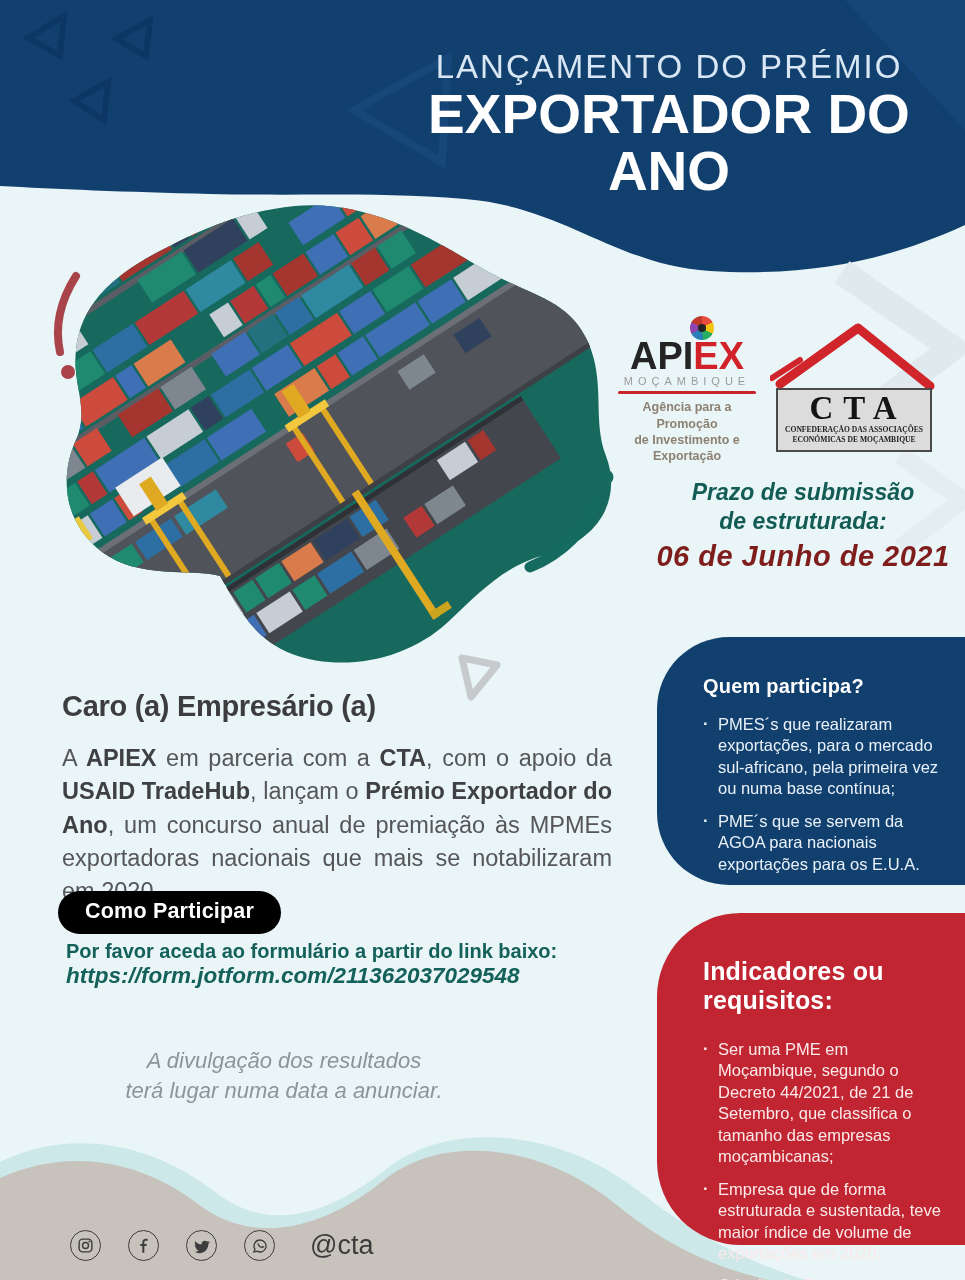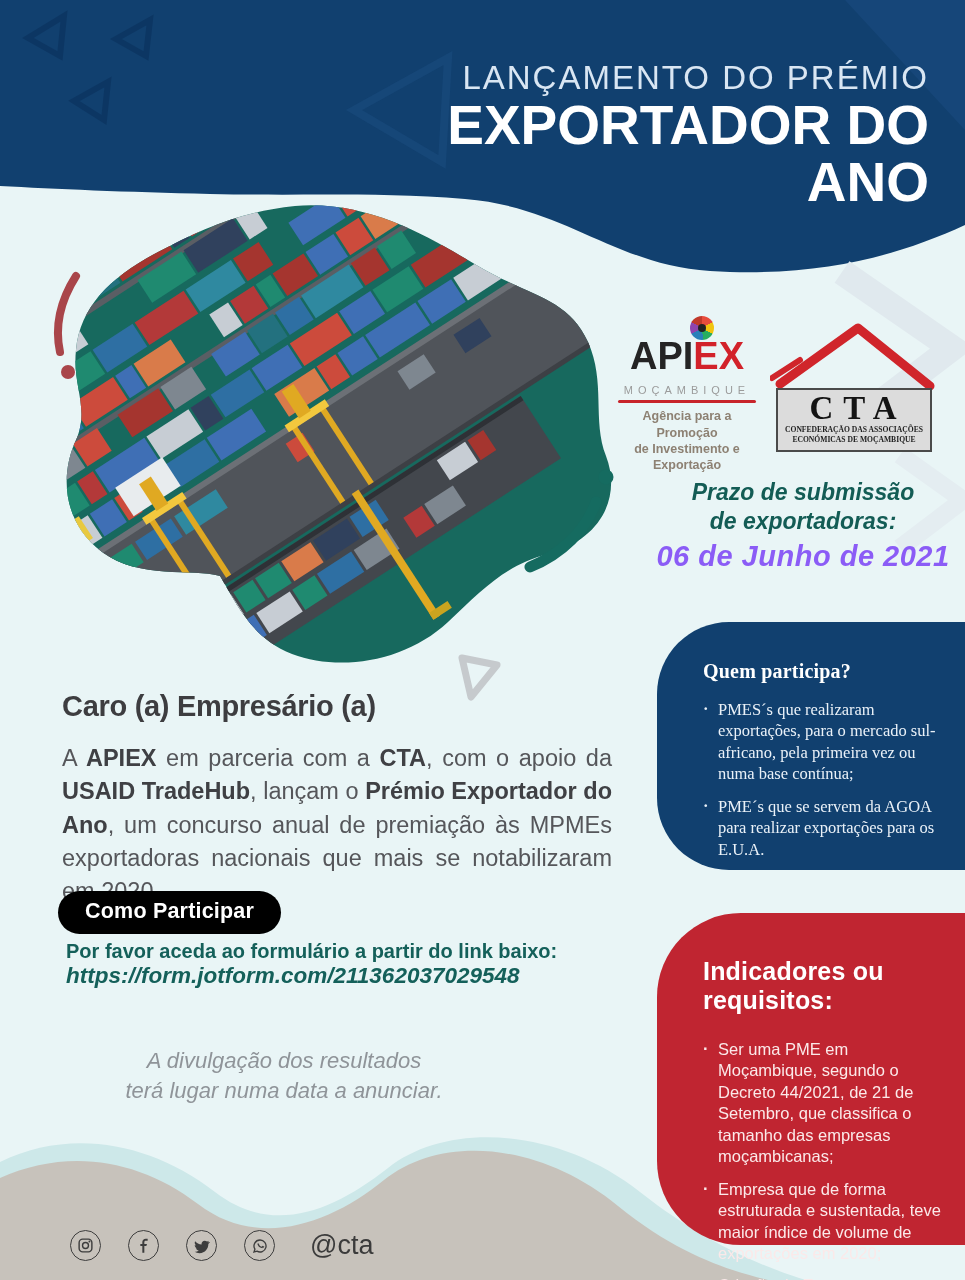--- a/index.html
+++ b/index.html
@@ -2,60 +2,60 @@
 <html><head>
 <meta charset="utf-8">
 <style>
   html,body{margin:0;padding:0;background:#d7dde0;}
   #canvas{position:relative;width:965px;height:1280px;overflow:hidden;margin:0 auto;
           background:#e9f5f6;font-family:"Liberation Sans","DejaVu Sans",sans-serif;}
   #bg{position:absolute;inset:0;z-index:0;}
   .layer{position:absolute;z-index:2;}
 
   
-  .header-text{top:59px;right:36px;text-align:right;color:#fff;}
+  .header-text{top:48px;right:36px;text-align:center;color:#fff;}
   .kicker{font-size:33px;font-weight:400;color:#d9e6f3;letter-spacing:2px;}
   .big-title{font-size:55px;font-weight:800;line-height:1.04;width:520px;margin-left:auto;color:#ffffff;}
 
   
   .apiex{left:612px;top:316px;width:150px;text-align:center;}
   .apiex-globe{width:24px;height:24px;border-radius:50%;margin:0 auto 0 78px;
      background:conic-gradient(#e74c3c 0 60deg,#f1c40f 60deg 120deg,#27ae60 120deg 175deg,#2980b9 175deg 240deg,#8e44ad 240deg 300deg,#c0392b 300deg 360deg);
      position:relative;}
   .apiex-globe:after{content:"";position:absolute;left:8px;top:8px;width:8px;height:8px;border-radius:50%;background:#222;}
   .apiex-word{font-size:38px;font-weight:700;letter-spacing:0;line-height:.85;color:#242424;}
   .apiex-word .red{color:#d2222a;}
-  .apiex-country{font-size:11px;letter-spacing:5px;color:#9b9b9b;margin-top:12px;}
+  .apiex-country{font-size:11px;letter-spacing:5px;color:#9b9b9b;margin-top:3px;}
   .apiex-rule{height:3px;background:#c8242b;border-radius:2px;margin:4px 6px 5px;}
   .apiex-cap{font-size:12.5px;font-weight:700;color:#8d8173;line-height:1.3;}
 
   
   .ctalogo{left:770px;top:314px;width:168px;text-align:center;}
   .cta-box{border:2px solid #4a4a4a;background:#dcdcdc;margin:-8px 6px 0;padding:2px 2px 4px;position:relative;}
   .cta-word{font-family:"Liberation Serif","DejaVu Serif",serif;font-size:33px;font-weight:700;letter-spacing:10px;color:#141414;line-height:1;padding-left:8px;}
   .cta-org{font-family:"Liberation Serif","DejaVu Serif",serif;font-size:7.6px;font-weight:700;color:#1d1d1d;line-height:1.35;}
 
   
   .deadline{left:642px;top:478px;width:322px;text-align:center;font-style:italic;}
   .deadline .l{font-size:23px;font-weight:700;color:#135c55;line-height:1.28;}
-  .deadline .d{font-size:29px;font-weight:700;color:#8b5cf6;margin-top:3px;letter-spacing:.5px;}
+  .deadline .d{font-size:29px;font-weight:700;color:#7f1d1d;margin-top:3px;letter-spacing:.5px;}
 
   
   .salutation{left:62px;top:690px;font-size:29px;font-weight:800;color:#3d3d40;letter-spacing:-.3px;}
   .intro{left:62px;top:742px;width:550px;font-size:23.5px;color:#55565a;text-align:justify;line-height:1.42;}
   .intro b{color:#3f4044;}
   .pill{left:58px;top:891px;background:#000000;color:#fff;font-size:21.5px;font-weight:700;
         padding:8px 27px 10px;border-radius:22px;letter-spacing:.2px;}
   .instruction{left:66px;top:940px;font-size:20px;font-weight:700;color:#14605a;}
   .form-link{left:66px;top:963px;font-size:22.5px;font-weight:600;font-style:italic;color:#14605a;text-decoration:none;}
   .results{left:108px;top:1046px;width:352px;text-align:center;font-size:22px;font-style:italic;color:#8f9499;line-height:1.35;}
 
   
   .infobox{box-sizing:border-box;color:#eaf1f8;}
-  .whobox{left:657px;top:622px;width:308px;height:248px;background:#11406f;border-radius:72px 0 0 72px;padding:38px 20px 0 46px;font-family:Liberation Serif, serif;}
+  .whobox{left:657px;top:637px;width:308px;height:248px;background:#11406f;border-radius:72px 0 0 72px;padding:38px 20px 0 46px;}
   .reqbox{left:657px;top:913px;width:308px;height:332px;background:#c02531;border-radius:84px 0 0 84px;padding:44px 18px 0 46px;color:#fbe9e9;}
   .infobox h3{margin:0 0 16px;font-size:20px;font-weight:700;color:#fff;letter-spacing:.2px;}
   .reqbox h3{font-size:25px;margin-bottom:24px;}
   .infobox ul{list-style:none;margin:0;padding:0;}
   .infobox li{position:relative;padding-left:15px;font-size:16.5px;line-height:1.3;margin-bottom:11px;}
   .infobox li:before{content:"·";position:absolute;left:0;top:-1px;font-weight:700;}
 
   
   .footer{left:70px;top:1230px;display:flex;align-items:center;gap:27px;z-index:3;}
   .icon-circle{width:31px;height:31px;border:1.7px solid #3d3d3d;border-radius:50%;
@@ -373,21 +373,21 @@
     </svg>
     <div class="cta-box">
       <div class="cta-word">CTA</div>
       <div class="cta-org">CONFEDERAÇÃO DAS ASSOCIAÇÕES</div>
       <div class="cta-org">ECONÓMICAS DE MOÇAMBIQUE</div>
     </div>
   </div>
 
   <div class="layer deadline">
     <div class="l">Prazo de submissão</div>
-    <div class="l">de exportadoras:</div>
+    <div class="l">de estruturada:</div>
     <div class="d">06 de Junho de 2021</div>
   </div>
 
   <div class="layer salutation">Caro (a) Empresário (a)</div>
 
   <p class="layer intro" style="margin:0"><span>A </span><b>APIEX</b><span> em parceria com a </span><b>CTA</b><span>, com o apoio da </span><b>USAID TradeHub</b><span>, lançam o </span><b>Prémio Exportador do Ano</b><span>, um concurso anual de premiação às MPMEs exportadoras nacionais que mais se notabilizaram em 2020.</span></p>
 
   <div class="layer pill">Como Participar</div>
 
   <div class="layer instruction">Por favor aceda ao formulário a partir do link baixo:</div>
@@ -396,21 +396,21 @@
 
   <div class="layer results">
     <div>A divulgação dos resultados</div>
     <div>terá lugar numa data a anunciar.</div>
   </div>
 
   <div class="layer infobox whobox">
     <h3>Quem participa?</h3>
     <ul>
         <li>PMES´s que realizaram exportações, para o mercado sul-africano, pela primeira vez ou numa base contínua;</li>
-        <li>PME´s que se servem da AGOA para realizar exportações para os E.U.A.</li>
+        <li>PME´s que se servem da AGOA para nacionais exportações para os E.U.A.</li>
       </ul>
   </div>
 
   <div class="layer infobox reqbox">
     <h3>Indicadores ou requisitos:</h3>
     <ul>
         <li>Ser uma PME em Moçambique, segundo o Decreto 44/2021, de 21 de Setembro, que classifica o tamanho das empresas moçambicanas;</li>
         <li>Empresa que de forma estruturada e sustentada, teve maior índice de volume de exportações em 2020;</li>
         <li>Criação de Emprego.</li>
       </ul>

